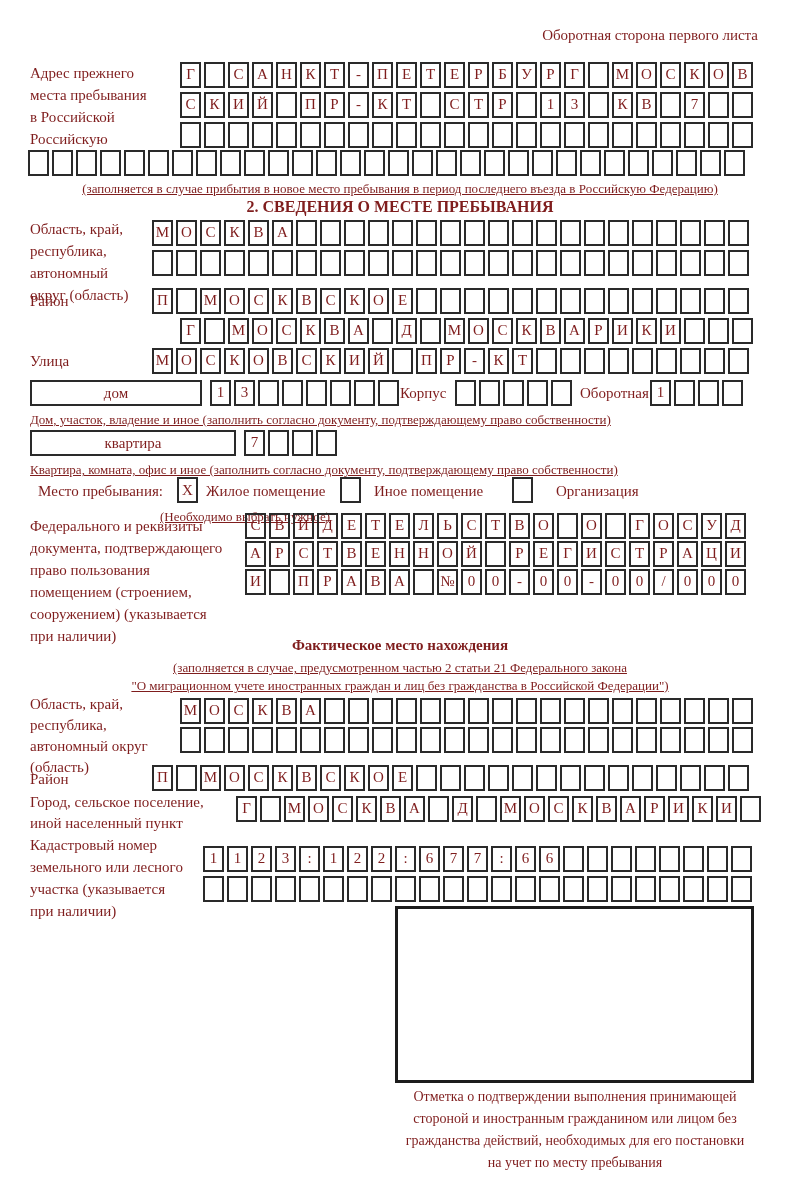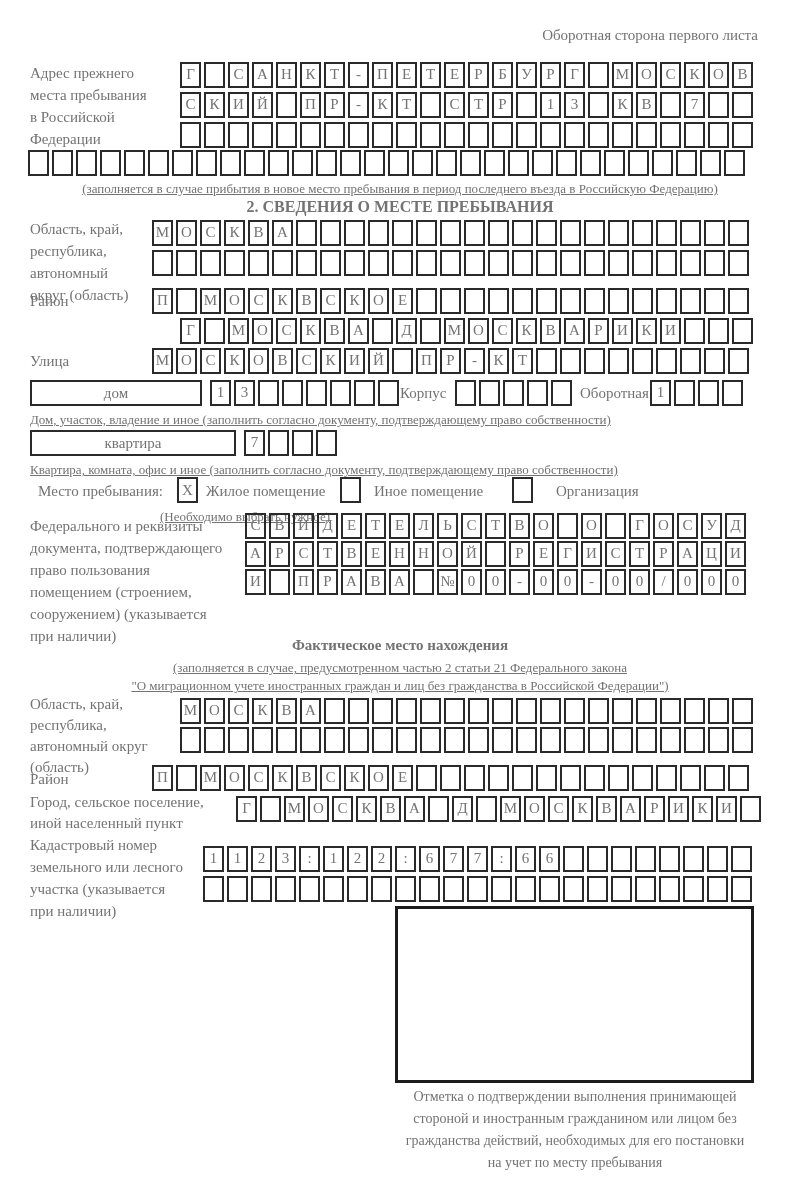--- a/index.html
+++ b/index.html
@@ -1,16 +1,16 @@
 <!DOCTYPE html>
 <html><head>
 <meta charset="utf-8">
 <style>
   html,body{margin:0;padding:0;background:#ffffff;}
-  .page{position:relative;width:800px;height:1180px;background:#ffffff;color:#737373;
+  .page{position:relative;width:800px;height:1180px;background:#ffffff;color:#7f1d1d;
         font-family:"Liberation Serif","DejaVu Serif",serif;overflow:hidden;}
   .lbl{position:absolute;font-size:15px;line-height:22px;white-space:nowrap;}
   .small{font-size:13px;text-decoration:underline;}
   .center{left:0;width:800px;text-align:center;}
   .bold{font-weight:bold;}
   .cellrow{position:absolute;display:flex;gap:3px;}
   .cell{flex:0 0 21px;width:21px;height:26px;box-sizing:border-box;border:2px solid #2a2a2a;
         font-size:15px;line-height:21px;text-align:center;overflow:hidden;}
   .box{position:absolute;box-sizing:border-box;border:2px solid #2a2a2a;display:flex;
        align-items:center;justify-content:center;font-size:15px;}
@@ -21,21 +21,21 @@
 <body>
 
 <div class="page">
 
   <div class="lbl" style="top:24px;right:42px">Оборотная сторона первого листа</div>
 
   <div class="lbl" style="left:30px;top:62px">
     <div>Адрес прежнего</div>
     <div>места пребывания</div>
     <div>в Российской</div>
-    <div>Федерации</div>
+    <div>Российскую</div>
   </div>
 
   <div class="cellrow" style="left:180px;top:62px">
       <span class="cell">Г</span>
       <span class="cell"></span>
       <span class="cell">С</span>
       <span class="cell">А</span>
       <span class="cell">Н</span>
       <span class="cell">К</span>
       <span class="cell">Т</span>

